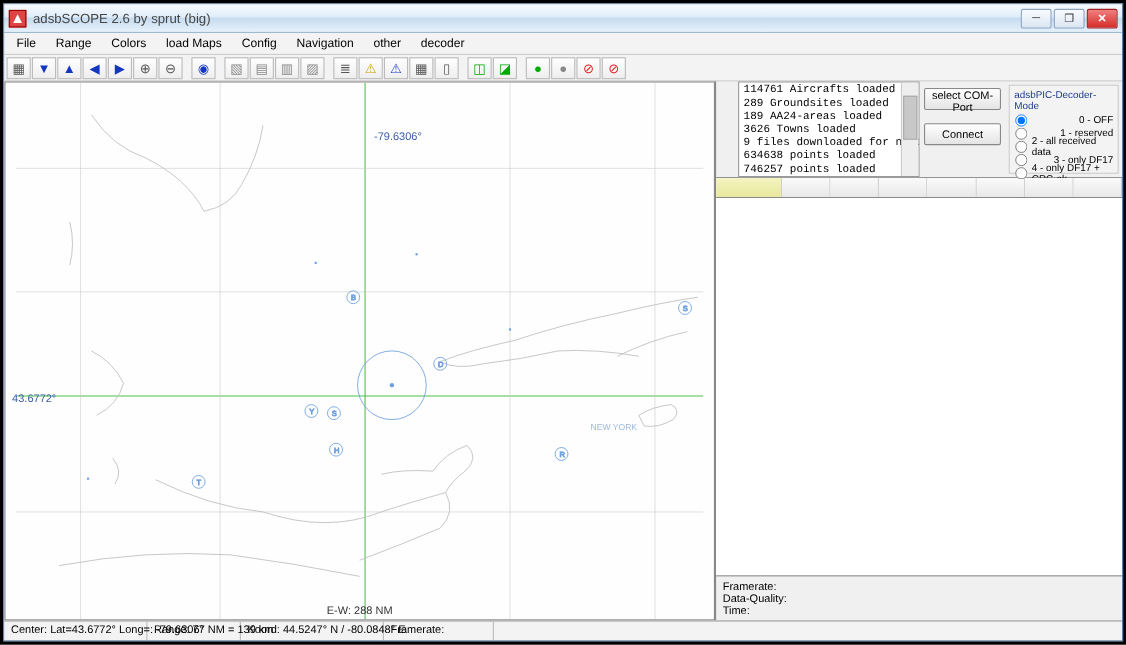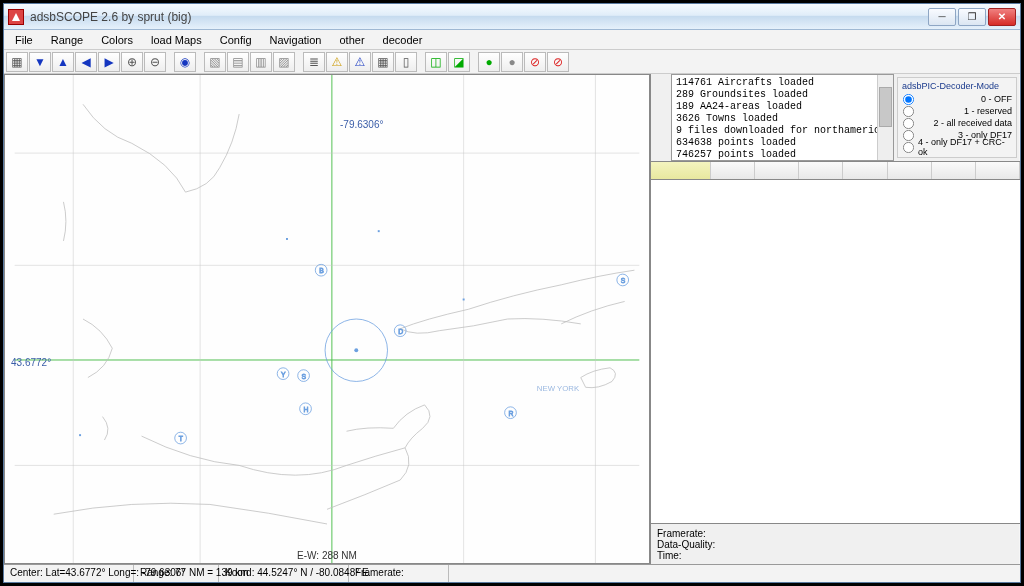--- a/index.html
+++ b/index.html
@@ -141,21 +141,21 @@
   padding: 6px 4px;
 }
 .port-buttons button {
   font-size: 10px;
   height: 20px;
   background: linear-gradient(#fff,#e4e4e4);
   border: 1px solid #888;
   border-radius: 2px;
 }
 .decoder-box {
-  width: 120px;
+  width: 100px;
   border: 1px solid #ccc;
   background: #f3f3f3;
   padding: 3px 4px;
   font-size: 9px;
   margin: 3px;
 }
 .decoder-box .grp-title { font-size:9px; margin-bottom:2px; color:#1a3a8c; }
 .decoder-box label { display:flex; align-items:center; gap:3px; margin:0; height:12px; font-size:9px;justify-content:space-between; }
 .decoder-box input { margin:0; transform: scale(0.85); }
 
@@ -325,20 +325,24 @@
       <div class="top-panel">
         <div class="log-box" id="logbox"><div>114761 Aircrafts loaded
 289 Groundsites loaded
 189 AA24-areas loaded
 3626 Towns loaded
 9 files downloaded for northamerica
 634638 points loaded
 746257 points loaded</div>
           <div class="log-scroll"><div class="thumb"></div></div>
         </div>
+        <div class="port-buttons">
+          <button>select COM-Port</button>
+          <button>Connect</button>
+        </div>
         <div class="decoder-box">
           <div class="grp-title">adsbPIC-Decoder-Mode</div>
           <div id="decopts">
                 <label>
                   <input type="radio" name="dec" checked="" style="">
                   <span>0 - OFF</span>
                 </label>
                 <label>
                   <input type="radio" name="dec" style="">
                   <span>1 - reserved</span>

